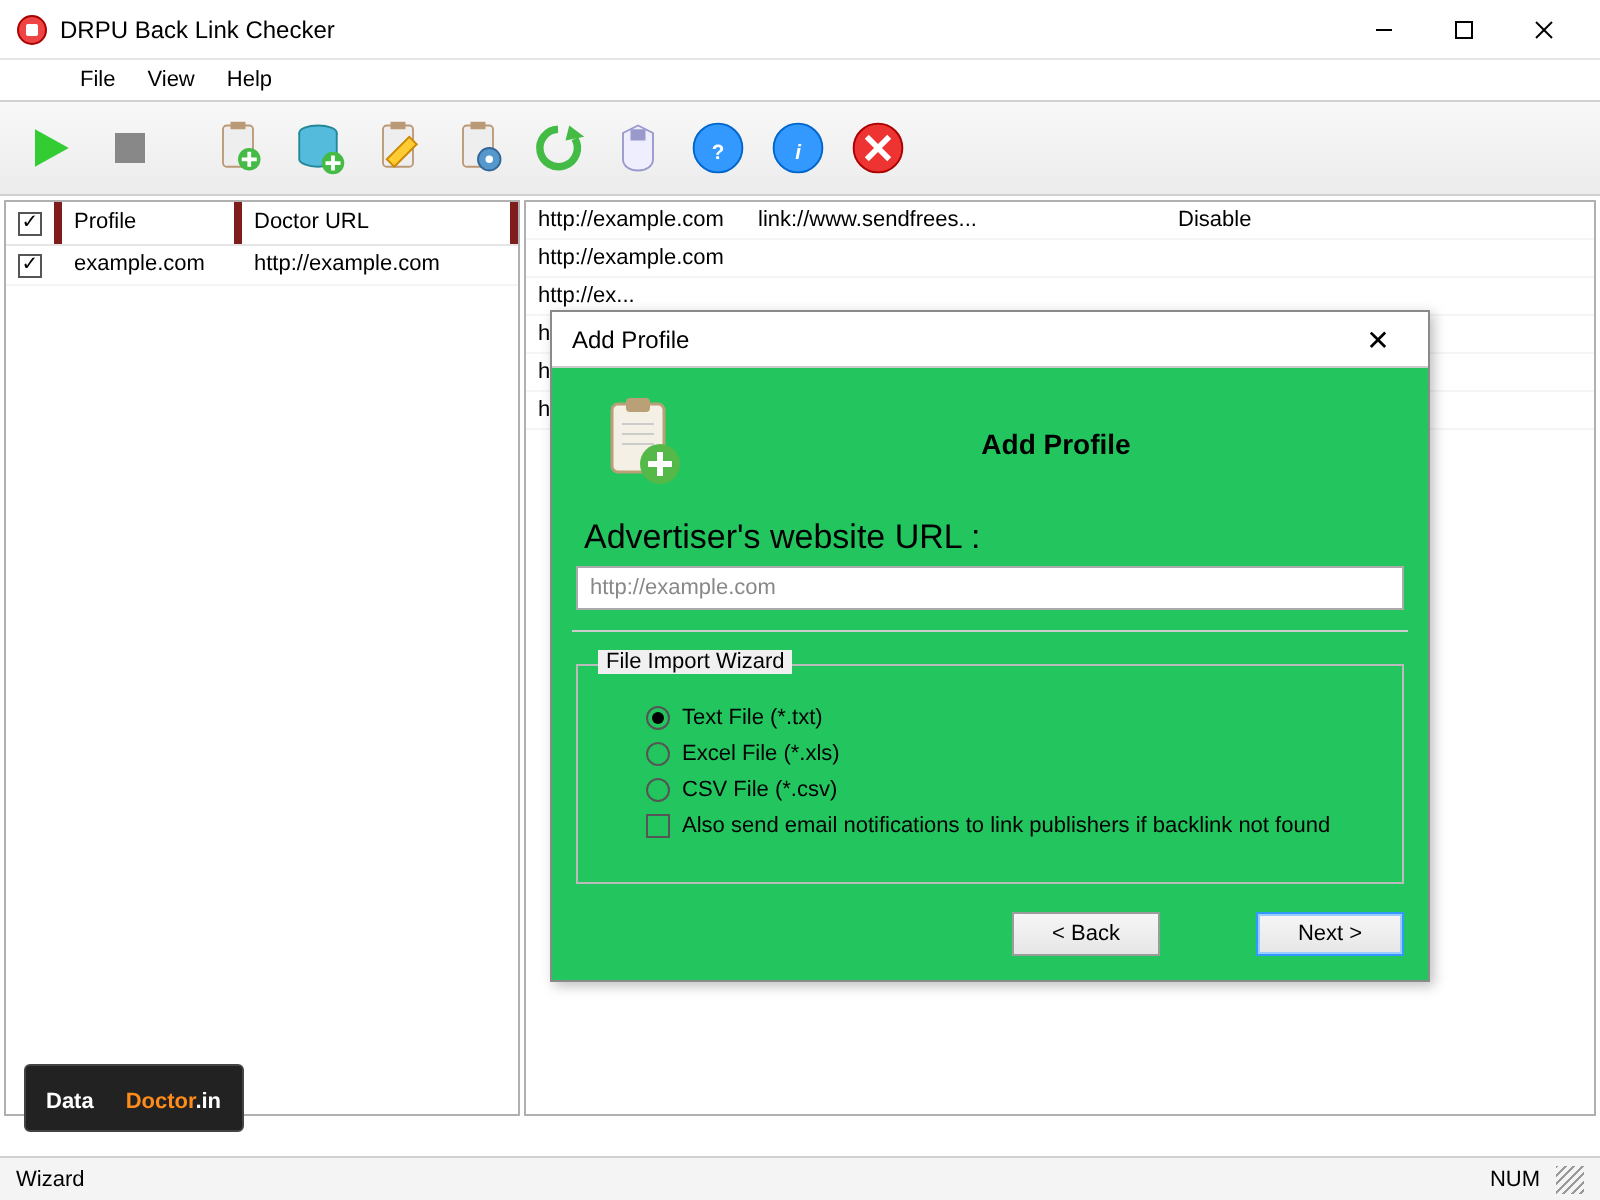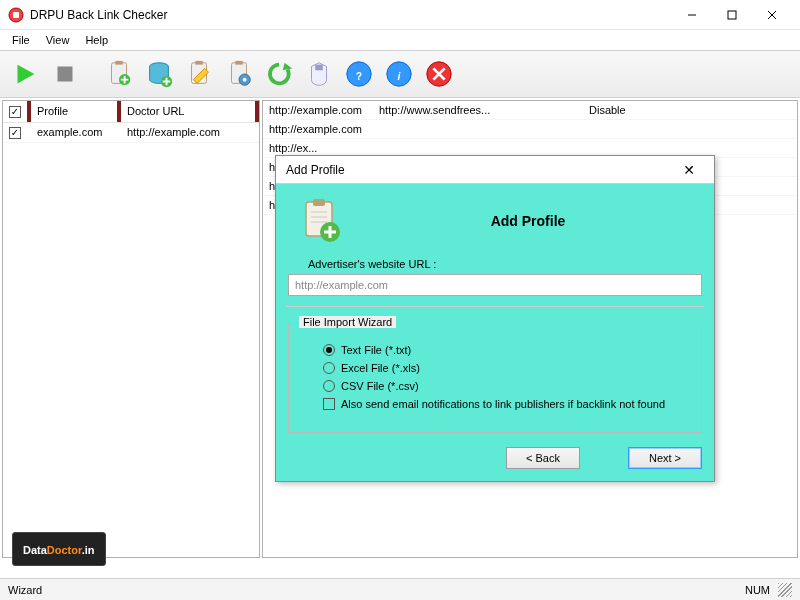--- a/index.html
+++ b/index.html
@@ -5,21 +5,21 @@
 * { box-sizing: border-box; margin: 0; padding: 0; font-family: "Segoe UI", Tahoma, sans-serif; font-size: 11px; }
 body { background: #fff; width: 800px; height: 600px; overflow: hidden; position: relative; }
 
 .titlebar { height: 30px; background: #fff; display: flex; align-items: center; padding: 0 8px; border-bottom: 1px solid #e5e5e5; }
 .titlebar .app-icon { width: 16px; height: 16px; margin-right: 6px; }
 .titlebar .title { flex: 1; font-size: 12px; color: #000; }
 .winbtns { display: flex; }
 .winbtn { width: 40px; height: 28px; display: flex; align-items: center; justify-content: center; color: #000; }
 .winbtn svg { width: 10px; height: 10px; }
 
-.menubar { height: 20px; display: flex; align-items: center; padding: 0 4px; background: #fff; }
+.menubar { height: 20px; display: flex; align-items: center; padding: 0 4px; background: #fff; margin-left: 28px; }
 .menubar .mi { padding: 2px 8px; cursor: default; }
 
 .toolbar { height: 48px; background: linear-gradient(#f8f8f8,#ececec); border-top: 1px solid #d0d0d0; border-bottom: 1px solid #d0d0d0; display: flex; align-items: center; padding: 4px 6px; gap: 2px; }
 .tbtn { width: 38px; height: 38px; display: flex; align-items: center; justify-content: center; border: 1px solid transparent; border-radius: 3px; }
 .tbtn svg { width: 30px; height: 30px; }
 .tsep { width: 12px; }
 
 .work { display: flex; height: 462px; padding: 2px; gap: 2px; }
 .pane { border: 1px solid #b0b0b0; background: #fff; overflow: hidden; }
 .pane.left { width: 258px; }
@@ -27,35 +27,35 @@
 
 .grid { width: 100%; }
 .grid .hdr { display: flex; background: #fff; border-bottom: 1px solid #e5e5e5; }
 .grid .hdr .col { padding: 4px 6px; border-right: 4px solid #7f1d1d; font-size: 11px; }
 .grid .row { display: flex; border-bottom: 1px solid #f5f5f5; }
 .grid .row .cell { padding: 3px 6px; white-space: nowrap; overflow: hidden; text-overflow: ellipsis; }
 .chk { width: 12px; height: 12px; border: 1px solid #555; display: inline-block; }
 .chk.on::after { content: "✓"; font-size: 10px; line-height: 10px; display: block; text-align: center; }
 
 .brand { position: absolute; left: 12px; bottom: 34px; background: #222; color: #fff; border: 1px solid #444; border-radius: 3px; padding: 6px 10px; font-size: 17px; font-weight: bold; }
-.brand .orange { color: #ff8c1a; }
+.brand .orange { color: #ff8c1a; margin-left: 16px; }
 
 .statusbar { position: absolute; bottom: 0; left: 0; right: 0; height: 22px; border-top: 1px solid #d0d0d0; background: #f4f4f4; display: flex; align-items: center; padding: 0 8px; font-size: 11px; }
 .statusbar .sp { flex: 1; }
 .statusbar .grip { width: 14px; height: 14px; background: repeating-linear-gradient(135deg,#999 0 1px,transparent 1px 3px); margin-left: 8px; }
 
-.dialog { position: absolute; left: 275px; top: 155px; width: 440px; background: #5eead4; border: 1px solid #8a8a8a; box-shadow: 2px 2px 6px rgba(0,0,0,0.25); }
+.dialog { position: absolute; left: 275px; top: 155px; width: 440px; background: #22c55e; border: 1px solid #8a8a8a; box-shadow: 2px 2px 6px rgba(0,0,0,0.25); }
 .dlg-title { height: 28px; background: #fff; border-bottom: 1px solid #ccc; display: flex; align-items: center; padding: 0 10px; }
 .dlg-title .t { flex: 1; font-size: 12px; }
 .dlg-close { width: 30px; text-align: center; font-size: 14px; }
 .dlg-body { padding: 8px 12px 12px; }
 .dlg-head { display: flex; align-items: center; gap: 18px; padding: 4px 8px 8px; }
 .dlg-head svg { width: 48px; height: 48px; }
 .dlg-head .h { flex: 1; text-align: center; font-weight: bold; font-size: 14px; }
-.dlg-label { font-size: 11px; margin: 4px 0 4px 20px; }
+.dlg-label { font-size: 17px; margin: 4px 0 4px 4px; }
 .dlg-url { width: 100%; background: #fff; border: 1px solid #aaa; padding: 4px 6px; color: #888; font-size: 11px; }
 .fieldset { border: 1px solid #bbb; margin-top: 16px; padding: 12px 14px 16px; }
 .fieldset .legend { position: relative; top: -20px; background: #f0f0f0; display: inline-block; padding: 0 4px; font-size: 11px; margin-left: -4px; }
 .opts { margin-top: -10px; margin-left: 20px; }
 .opt { display: flex; align-items: center; gap: 6px; margin: 6px 0; font-size: 11px; }
 .radio { width: 12px; height: 12px; border: 1px solid #555; border-radius: 50%; display: inline-flex; align-items: center; justify-content: center; }
 .radio.on::after { content: ""; width: 6px; height: 6px; background: #000; border-radius: 50%; }
 .cbox { width: 12px; height: 12px; border: 1px solid #555; display: inline-block; }
 .dlg-btns { display: flex; justify-content: flex-end; gap: 8px; margin-top: 14px; }
 .btn { min-width: 74px; padding: 4px 12px; background: linear-gradient(#f6f6f6,#e6e6e6); border: 1px solid #9c9c9c; font-size: 11px; text-align: center; }
@@ -187,21 +187,21 @@
         <div class="cell" style="width:90px">example.com</div>
         <div class="cell" style="flex:1">http://example.com</div>
       </div>
     </div>
   </div>
   <div class="pane right">
     <div class="grid">
       <div id="right-rows">
           <div class="row">
             <div class="cell" style="width:110px">http://example.com</div>
-            <div class="cell" style="width:130px">http://www.sendfrees...</div>
+            <div class="cell" style="width:130px">link://www.sendfrees...</div>
             <div class="cell" style="width:80px"></div>
             <div class="cell" style="width:100px">Disable</div>
             <div class="cell" style="flex:1"></div>
           </div>
           <div class="row">
             <div class="cell" style="width:110px">http://example.com</div>
             <div class="cell" style="width:130px"></div>
             <div class="cell" style="width:80px"></div>
             <div class="cell" style="width:100px"></div>
             <div class="cell" style="flex:1"></div>

